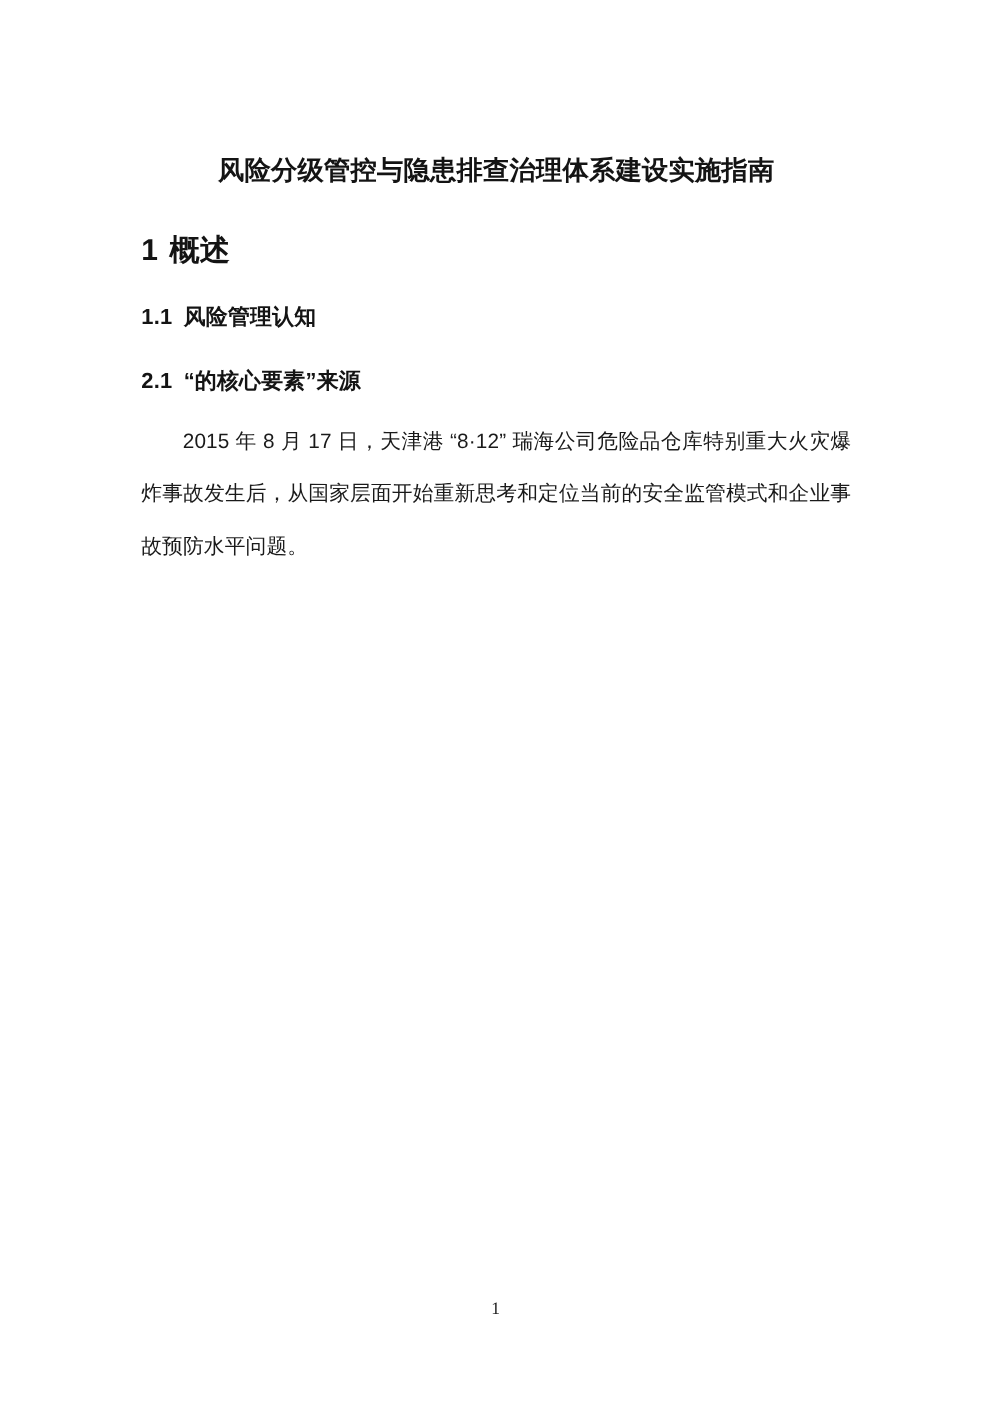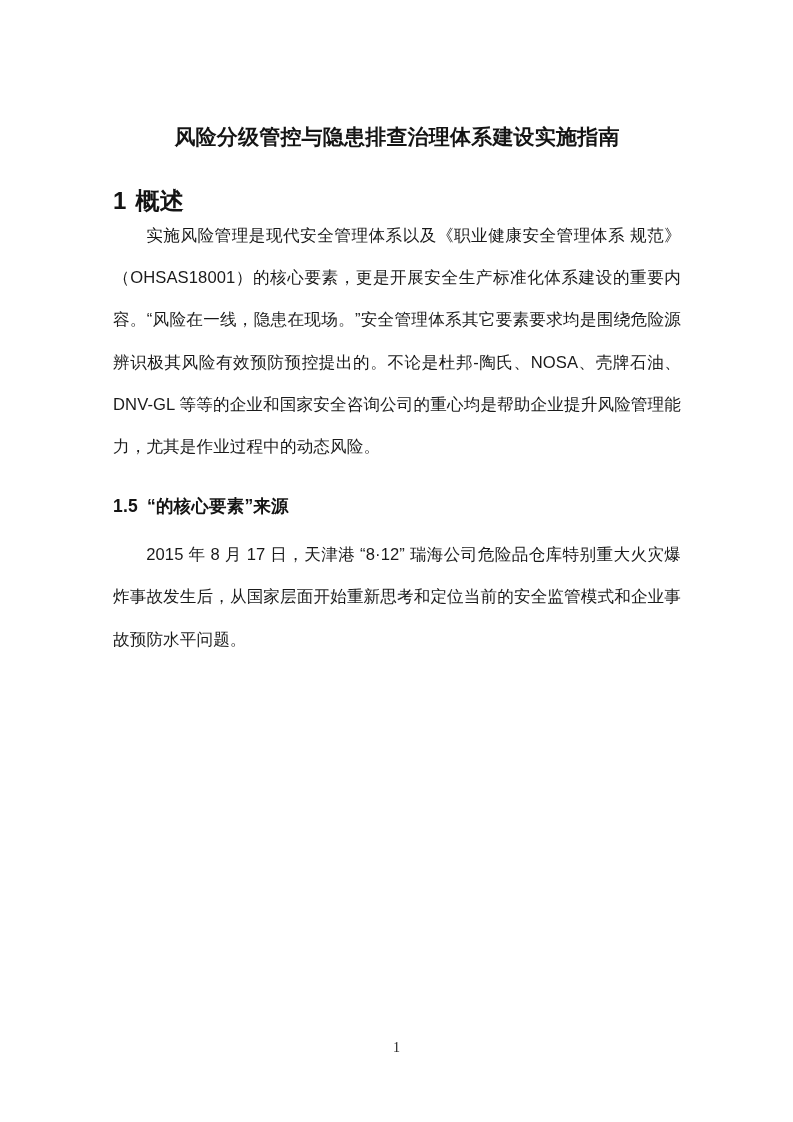--- a/index.html
+++ b/index.html
@@ -104,26 +104,28 @@
 <div class="page">
 
   <div class="content">
 
     <h1 class="doc-title">风险分级管控与隐患排查治理体系建设实施指南</h1>
 
     <h2 class="h1">
       <span class="num">1</span><span>概述</span>
     </h2>
 
+    <h3 class="h2">
+      <span class="num">1.1</span><span>风险管理认知</span>
+    </h3>
 
 
-    <p class="para tight">实施风险管理是现代安全管理体系以及《职业健康安全管理体系  规范》（OHSAS18001）的核心要素，更是开展安全生产标准化体系建设的重要内容。“风险在一线，隐患在现场。”安全管理体系其它要素要求均是围绕危险源辨识极其风险有效预防预控提出的。不论是杜邦-陶氏、NOSA、壳牌石油、DNV-GL 等等的企业和国家安全咨询公司的重心均是帮助企业提升风险管理能力，尤其是作业过程中的动态风险。</p>
 
     <h3 class="h2">
-      <span class="num">1.5</span><span>“的核心要素”来源</span>
+      <span class="num">2.1</span><span>“的核心要素”来源</span>
     </h3>
 
     <p class="para after-h2">2015 年 8 月 17 日，天津港 “8·12” 瑞海公司危险品仓库特别重大火灾爆炸事故发生后，从国家层面开始重新思考和定位当前的安全监管模式和企业事故预防水平问题。</p>
 
 
   </div>
 
   <div class="clip-bottom"></div>
 
   <div class="footer">1</div>

